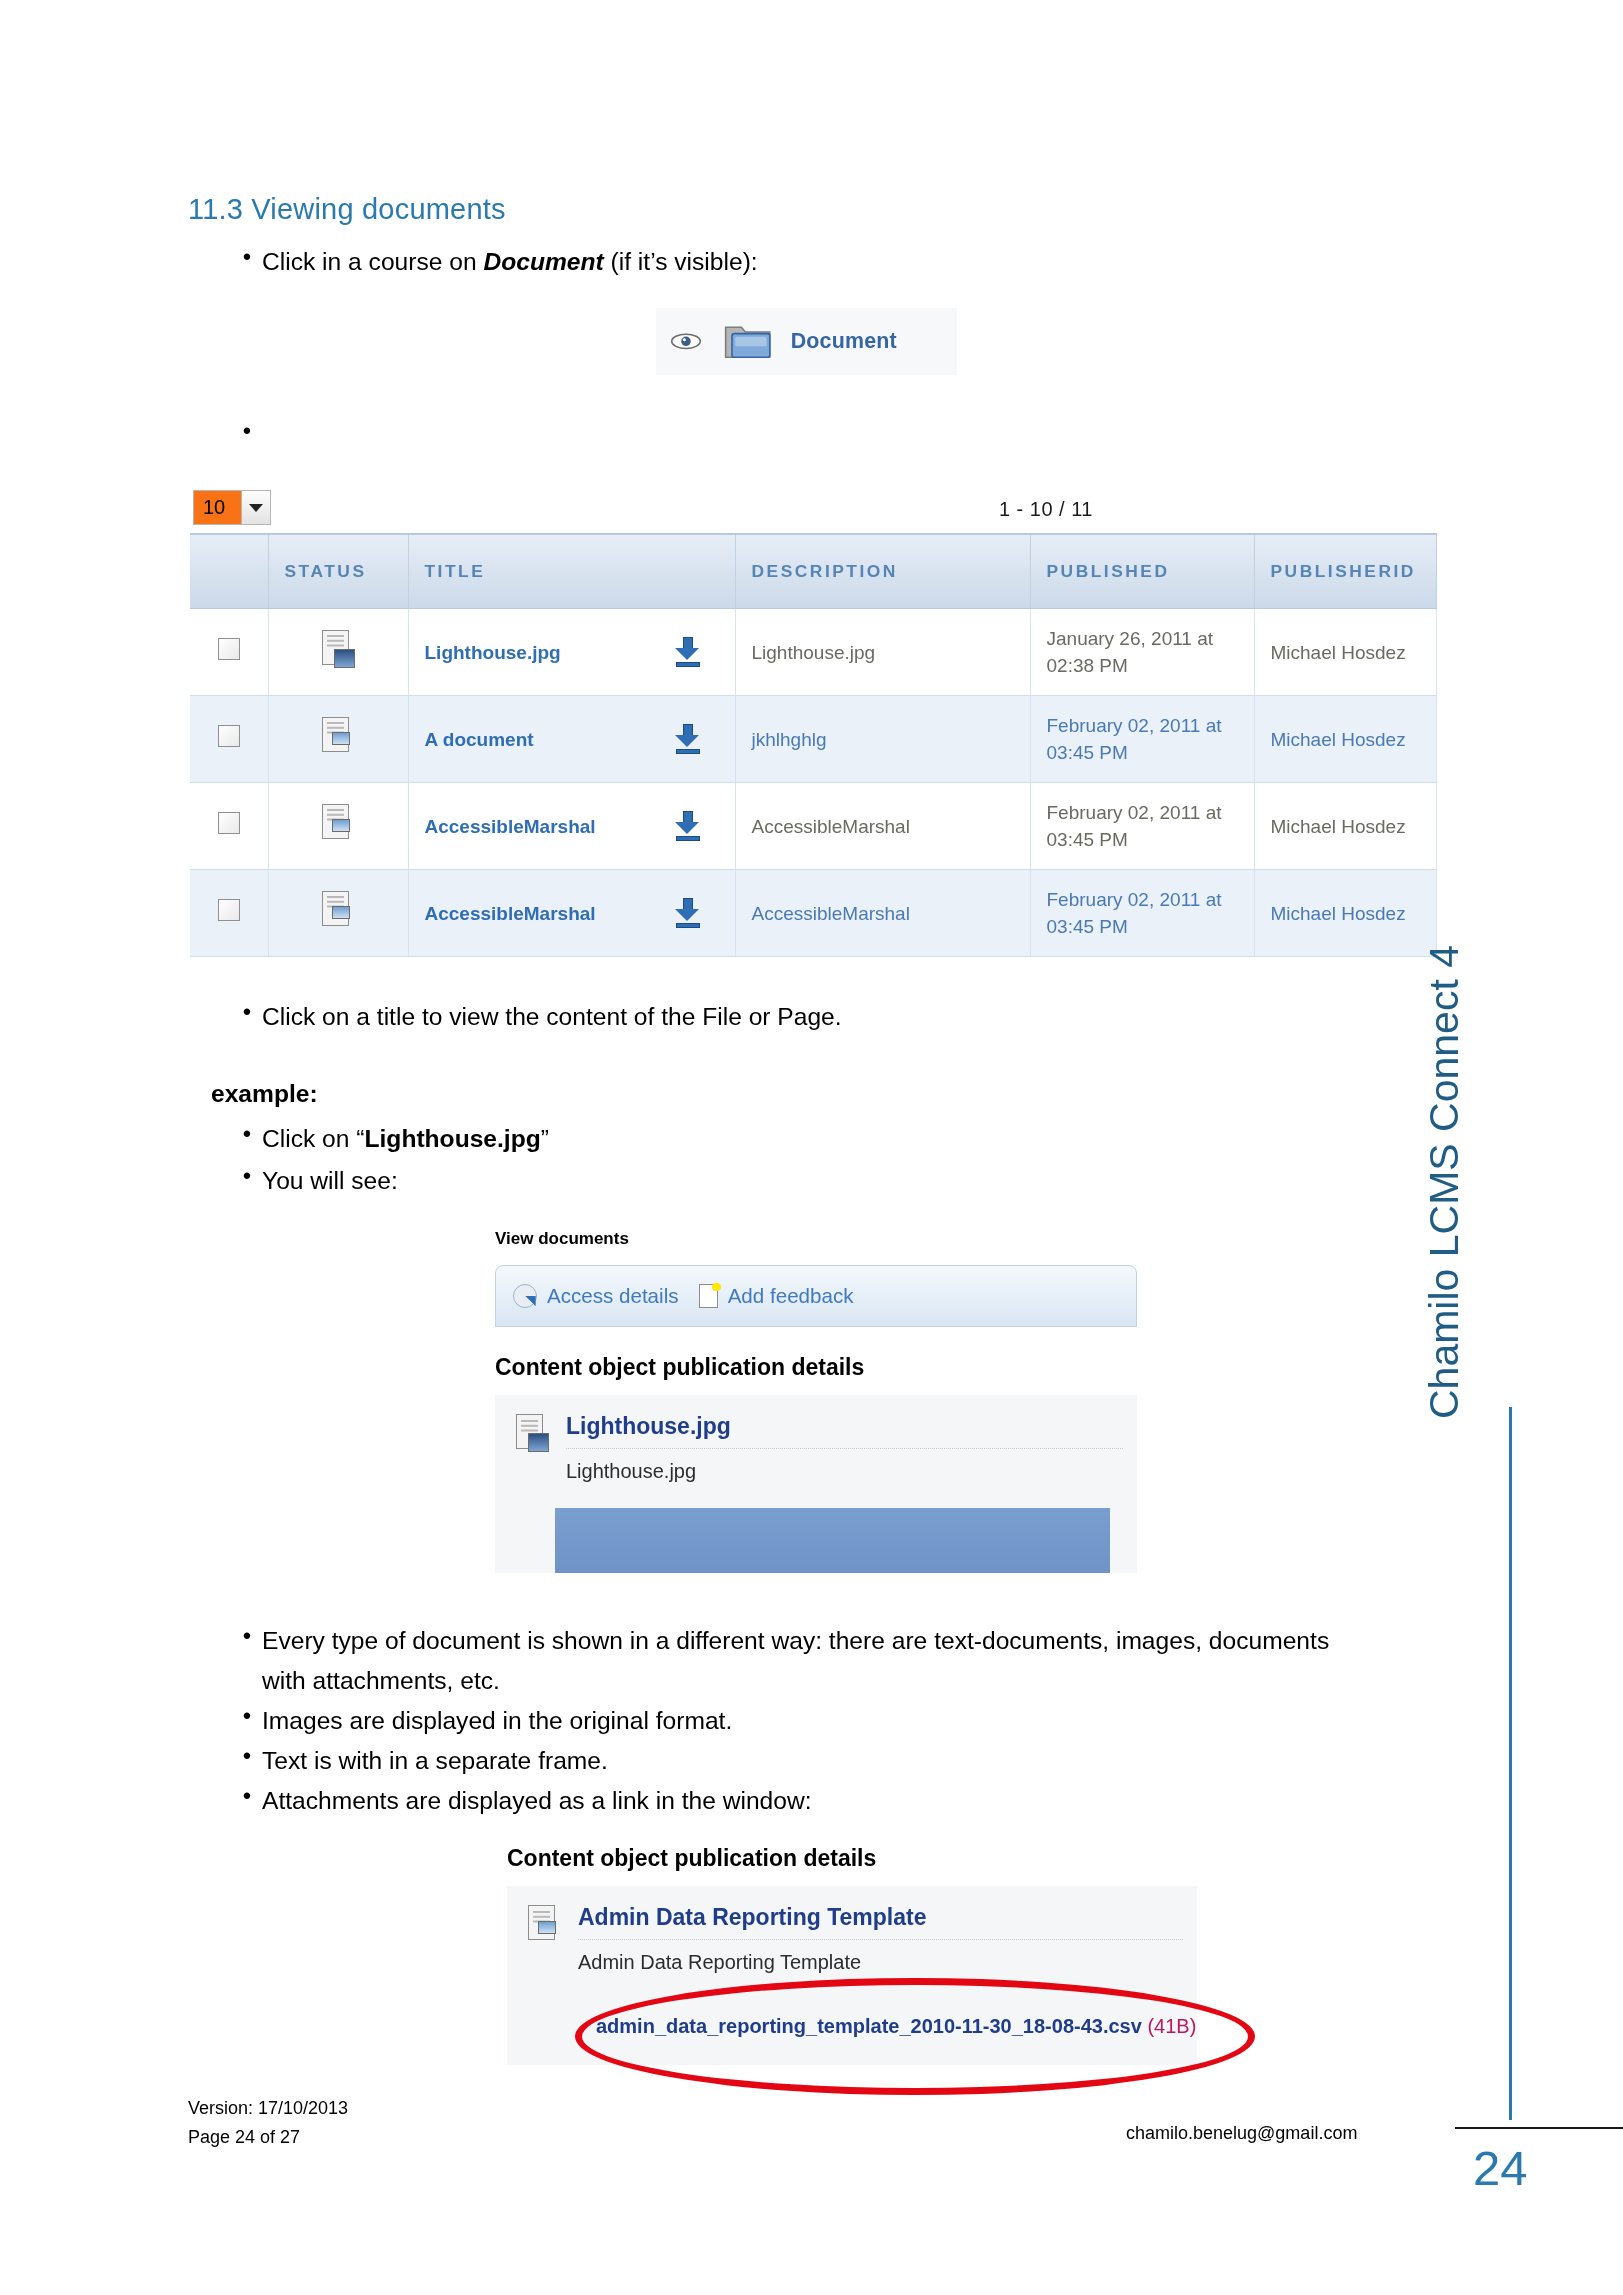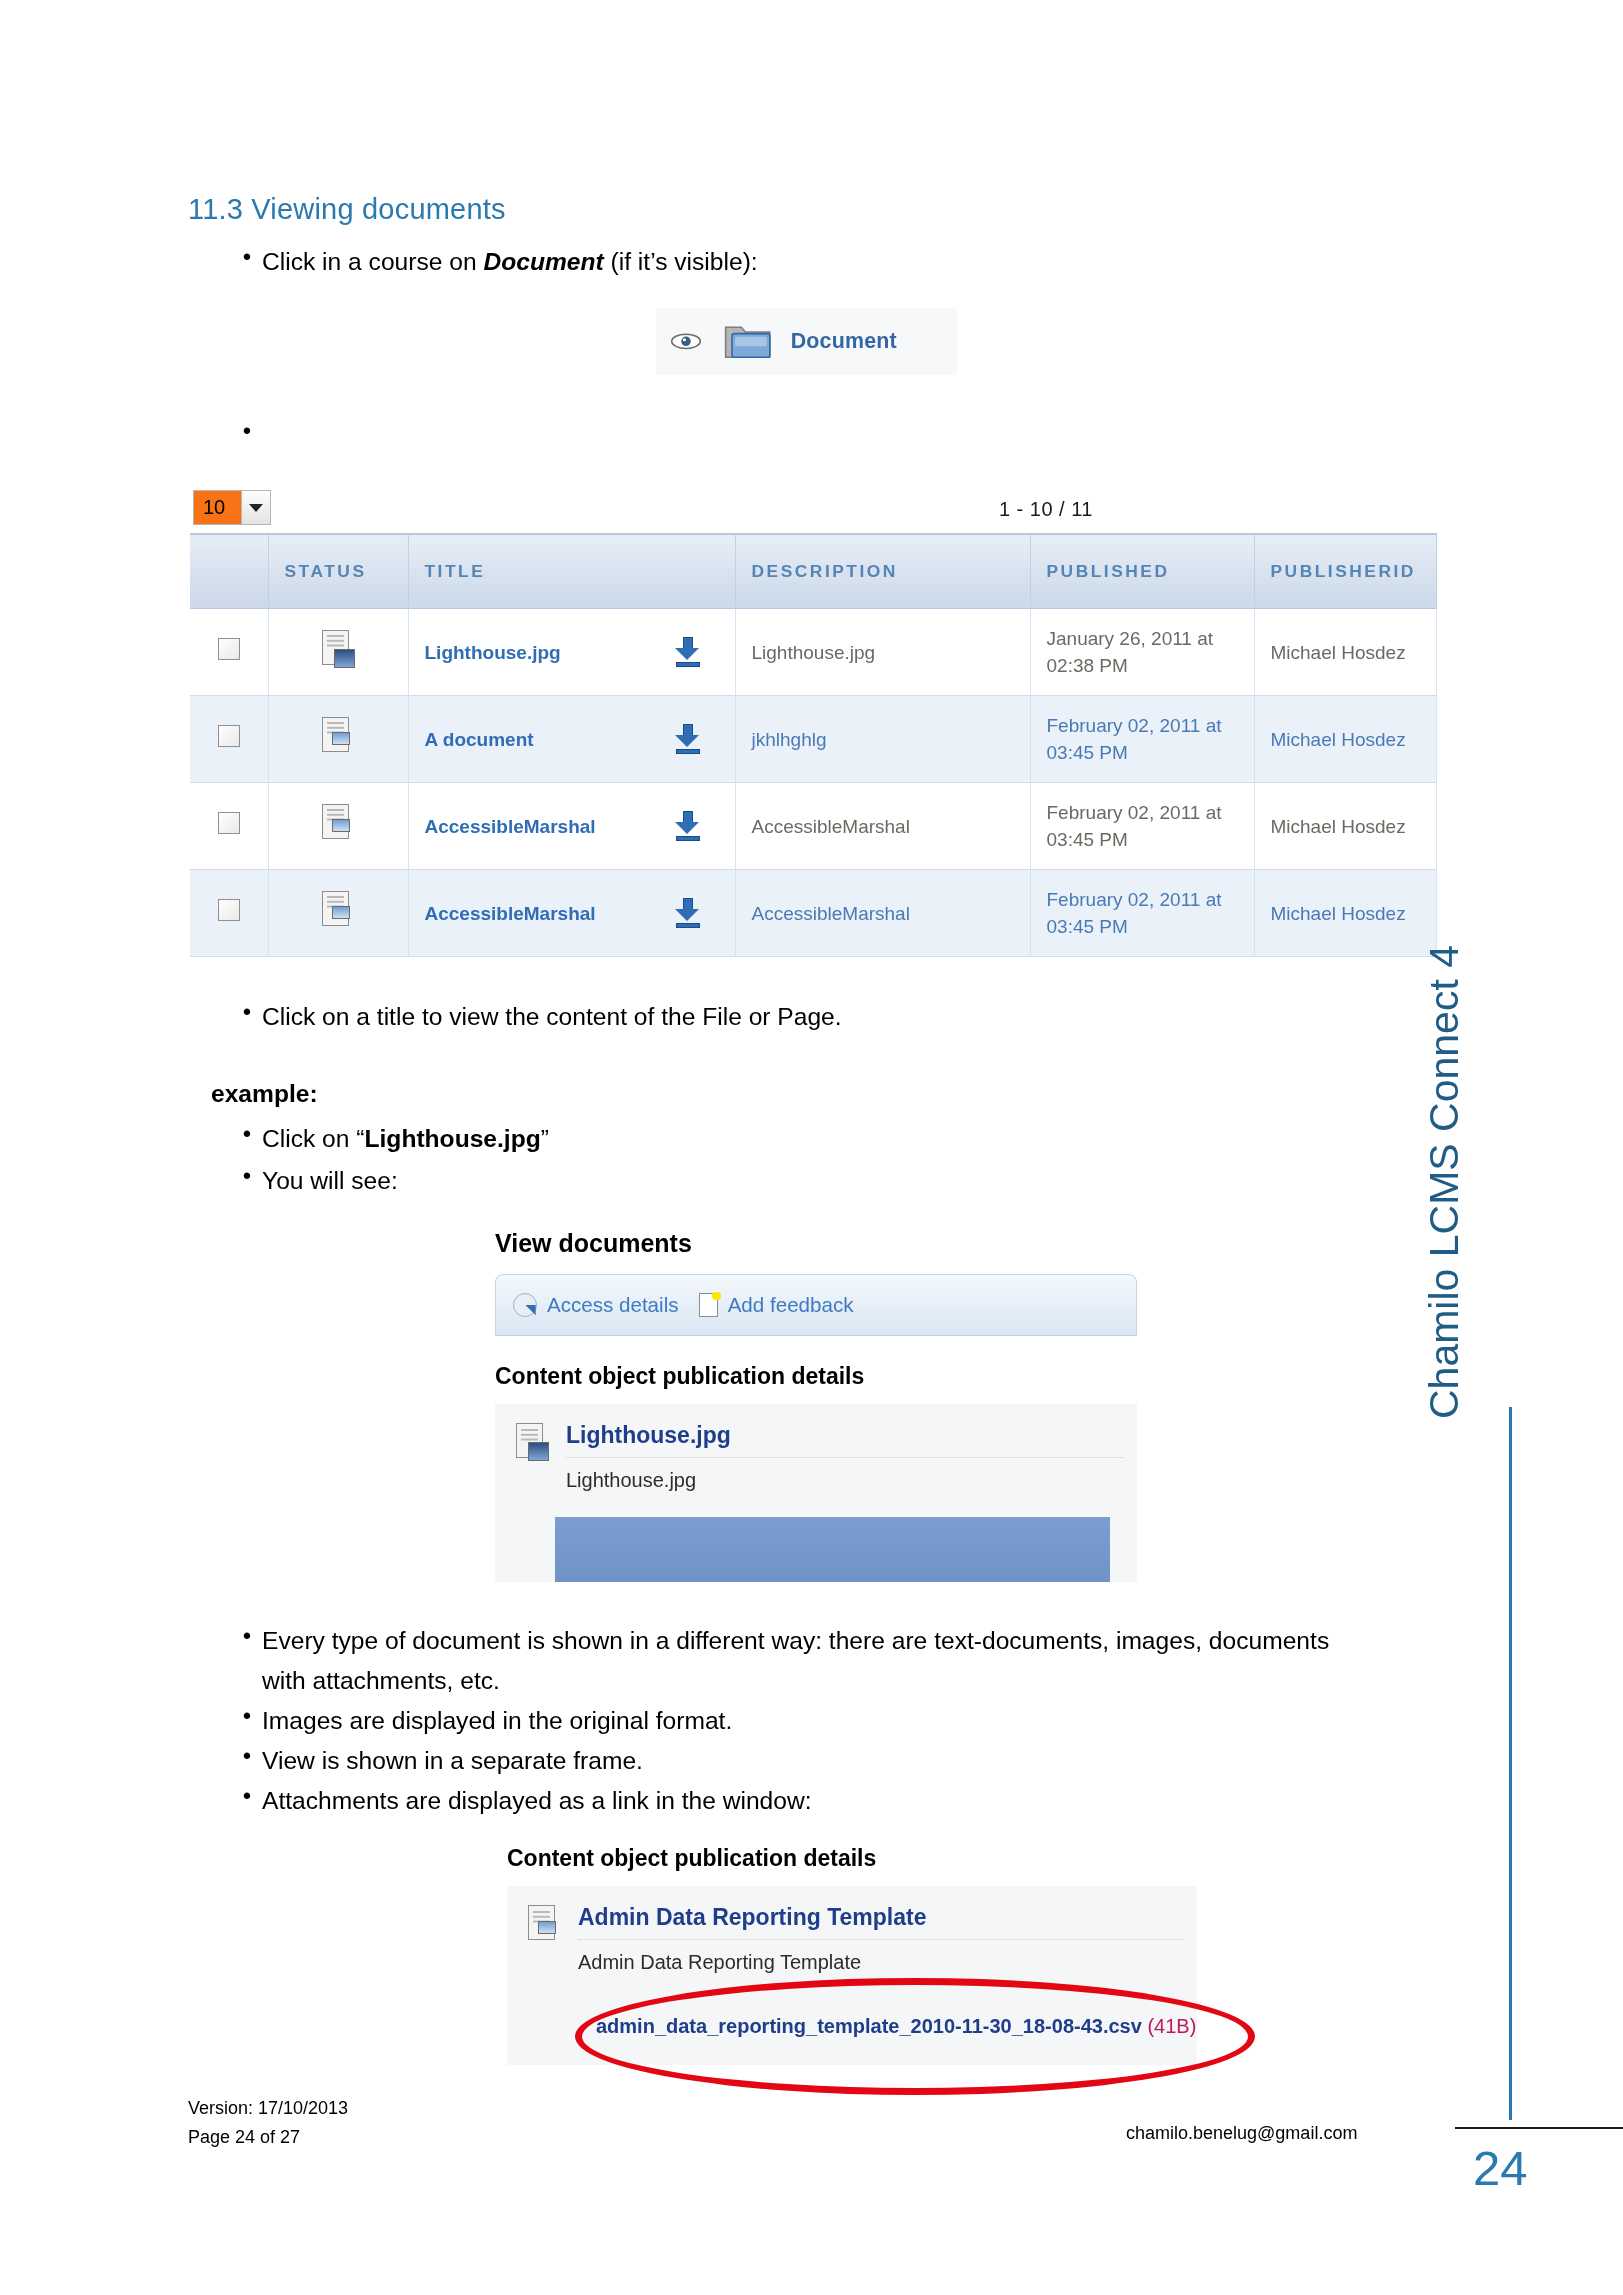--- a/index.html
+++ b/index.html
@@ -296,21 +296,21 @@
   }
 
   
   #view-doc-panel {
     position: absolute;
     left: 495px;
     top: 1229px;
     width: 642px;
   }
   .panel-title {
-    font-size: 25px;
+    font-size: 17px;
     font-weight: bold;
     color: #000;
     margin-bottom: 16px;
   }
   .action-bar {
     height: 62px;
     border: 0.8px solid #c3d3e4;
     border-radius: 8px 8px 0 0;
     background: linear-gradient(#f4f8fc, #d9e6f3);
     display: flex;
@@ -702,21 +702,21 @@
     <div class="bullet-row">
       <span class="bullet-dot">•</span>
       <span class="bullet-text">Every type of document is shown in a different way: there are text-documents, images, documents with attachments, etc.</span>
     </div>
     <div class="bullet-row">
       <span class="bullet-dot">•</span>
       <span class="bullet-text">Images are displayed in the original format.</span>
     </div>
     <div class="bullet-row">
       <span class="bullet-dot">•</span>
-      <span class="bullet-text">View is shown in a separate frame.</span>
+      <span class="bullet-text">Text is with in a separate frame.</span>
     </div>
     <div class="bullet-row">
       <span class="bullet-dot">•</span>
       <span class="bullet-text">Attachments are displayed as a link in the window:</span>
     </div>
   </div>
 
   <div id="attach-panel">
     <div class="sub-title" style="margin-top:0;">Content object publication details</div>
     <div class="detail-card">

